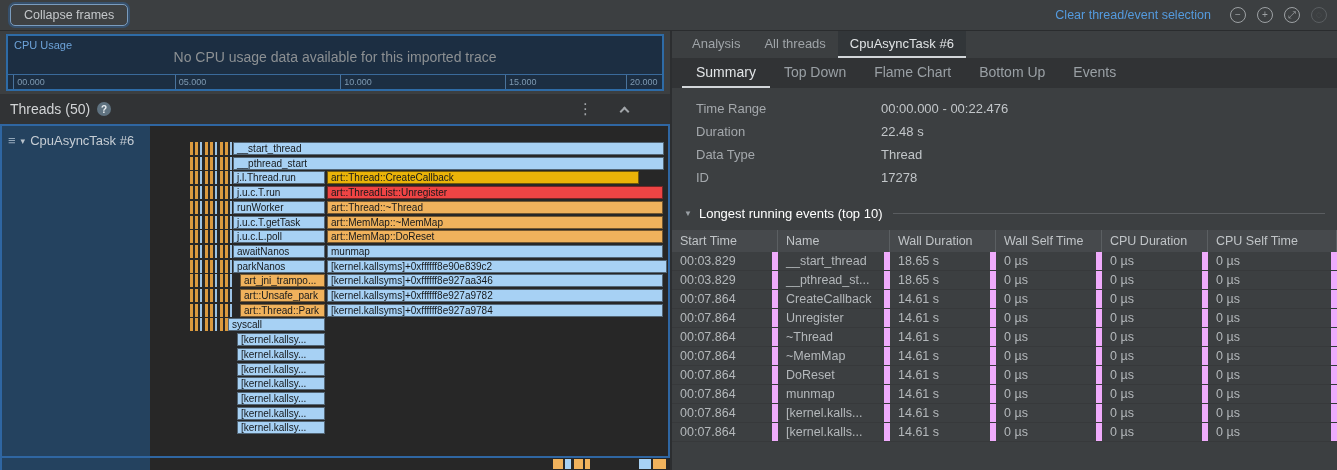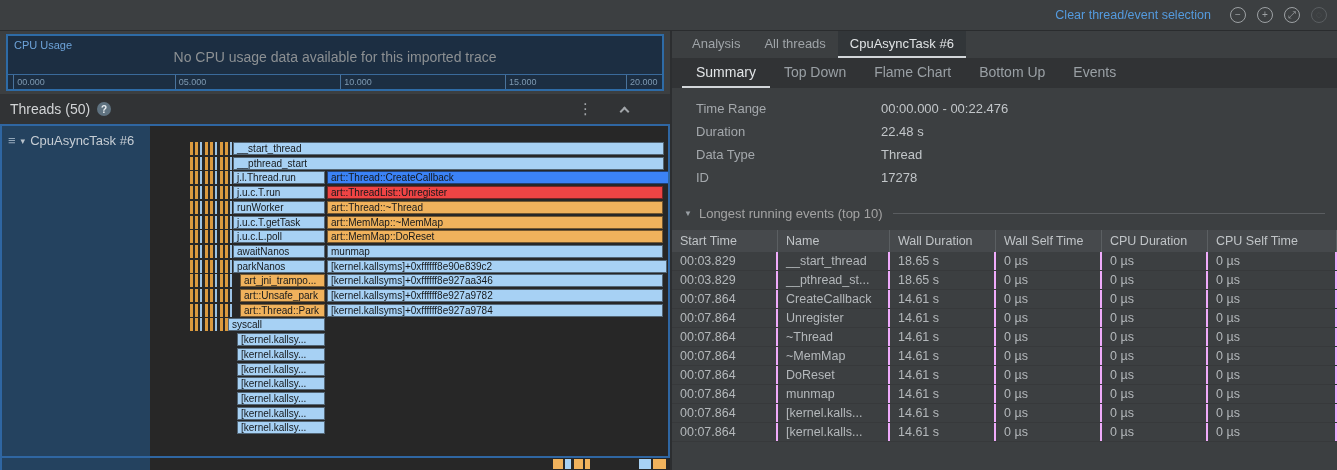--- a/index.html
+++ b/index.html
@@ -67,37 +67,38 @@
     border-bottom:2px solid transparent; cursor:default; }
   .subtab.sel { color:#e2e5e7; border-bottom-color:#d2d6d9; }
 
   .summary { padding-top:9px;padding-left:12px; }
   .srow { display:flex; height:23px; align-items:center; padding-left:12px; }
   .slabel { width:185px; font-size:13px; color:#a4a8ac; }
   .svalue { font-size:13px; color:#c2c6c9; }
 
   .events-header { margin:17px 12px 9px; display:flex; align-items:center; }
   .tri { font-size:8px; color:#9aa0a5; margin-right:7px; }
-  .events-title { font-size:13px; color:#a3a3a3; white-space:nowrap; }
+  .events-title { font-size:13px; color:#ffffff; white-space:nowrap; }
   .hline { flex:1; height:1px; background:#5a5d60; margin-left:10px; }
 
   .etable { flex:1; min-height:0; overflow:hidden; }
   .thead { display:flex; height:22px; background:#46494c; }
   .th { display:flex; align-items:center; padding-left:8px; font-size:12.5px; color:#c0c4c7;
     border-right:1px solid #5b5f62; white-space:nowrap; overflow:hidden; }
   .tr { display:flex; height:19px; border-bottom:1px solid #37393b; }
   .td { display:flex; align-items:center; padding-left:8px; font-size:12.5px; color:#b4b8bb;
-    border-right:2px solid #f0abfc; white-space:nowrap; overflow:hidden; }
+    border-right:6px solid #f0abfc; white-space:nowrap; overflow:hidden; }
 </style>
 </head>
 <body>
 
 <div class="app">
 
   <div class="toolbar">
+    <button class="btn">Collapse frames</button>
     <div class="spacer"></div>
     <a class="link">Clear thread/event selection</a>
     <span class="cicon">−</span>
     <span class="cicon">+</span>
     <span class="cicon">⤢</span>
     <span class="cicon disabled">◌</span>
   </div>
 
   <div class="main">
 
@@ -127,21 +128,21 @@
           <span class="caret">▾</span>
           <span class="tname">CpuAsyncTask #6</span>
         </div>
         <div class="flame" id="flame">
             <div class="stripes" style="top: 16px;"></div>
             <div class="seg" style="top: 16px; left: 83px; width: 431px; background: rgb(167, 209, 244);">__start_thread</div>
             <div class="stripes" style="top: 31px;"></div>
             <div class="seg" style="top: 31px; left: 83px; width: 431px; background: rgb(167, 209, 244);">__pthread_start</div>
             <div class="stripes" style="top: 45px;"></div>
             <div class="seg" style="top: 45px; left: 83px; width: 92px; background: rgb(167, 209, 244);">j.l.Thread.run</div>
-            <div class="seg" style="top: 45px; left: 177px; width: 344px; background: #3b82f6;">art::Thread::CreateCallback</div>
+            <div class="seg" style="top: 45px; left: 177px; width: 312px; background: #eab308;">art::Thread::CreateCallback</div>
             <div class="stripes" style="top: 60px;"></div>
             <div class="seg" style="top: 60px; left: 83px; width: 92px; background: rgb(167, 209, 244);">j.u.c.T.run</div>
             <div class="seg" style="top: 60px; left: 177px; width: 336px; background: #ef4444;">art::ThreadList::Unregister</div>
             <div class="stripes" style="top: 75px;"></div>
             <div class="seg" style="top: 75px; left: 83px; width: 92px; background: rgb(167, 209, 244);">runWorker</div>
             <div class="seg" style="top: 75px; left: 177px; width: 336px; background: rgb(240, 178, 92);">art::Thread::~Thread</div>
             <div class="stripes" style="top: 90px;"></div>
             <div class="seg" style="top: 90px; left: 83px; width: 92px; background: rgb(167, 209, 244);">j.u.c.T.getTask</div>
             <div class="seg" style="top: 90px; left: 177px; width: 336px; background: rgb(240, 178, 92);">art::MemMap::~MemMap</div>
             <div class="stripes" style="top: 104px;"></div>

